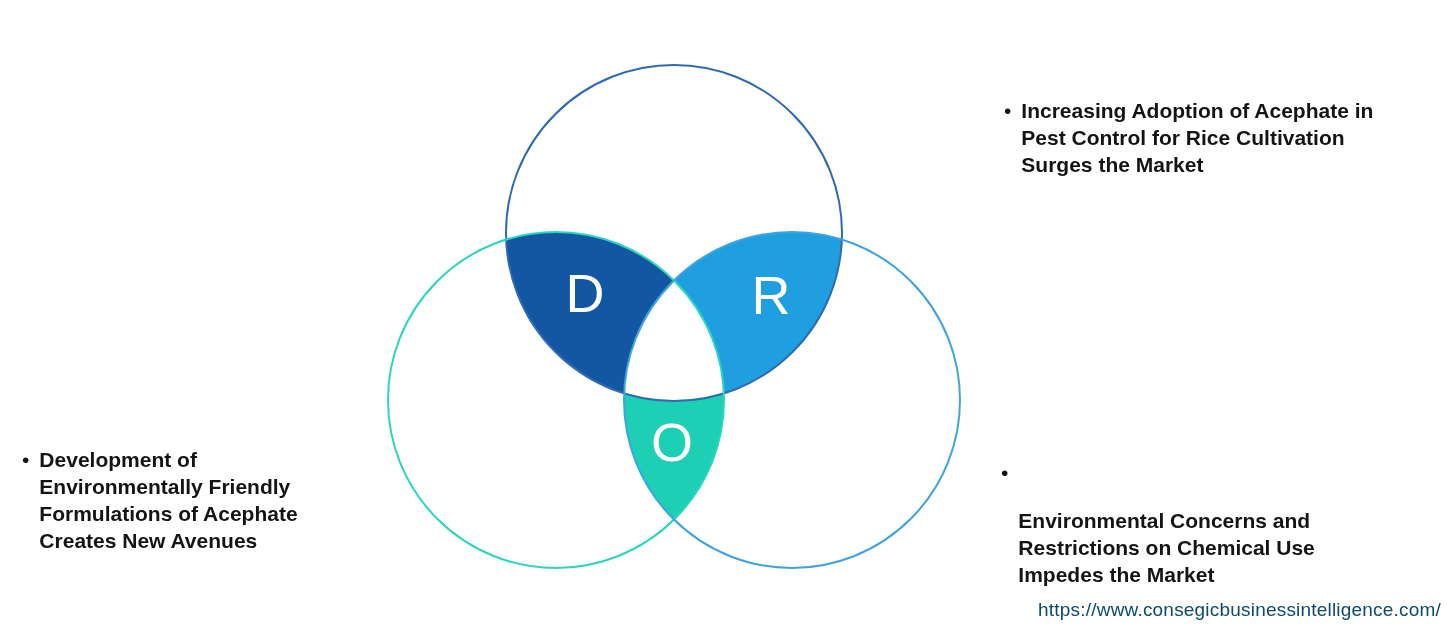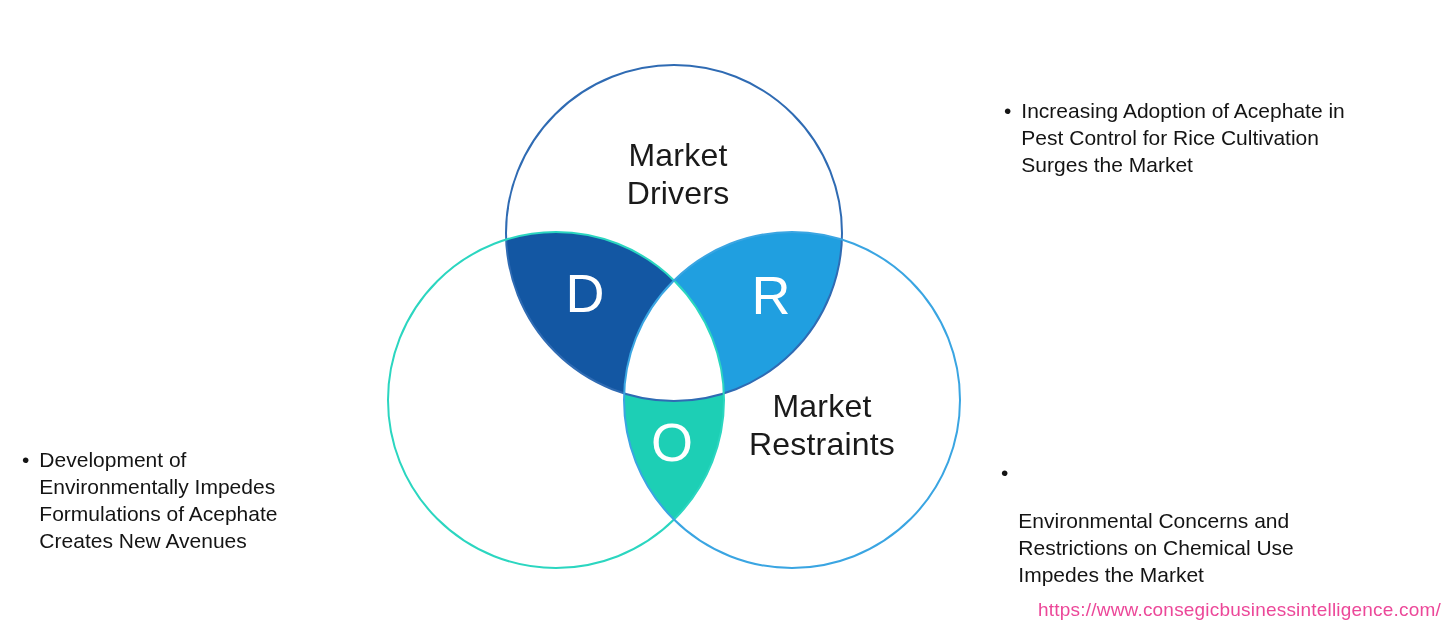--- a/index.html
+++ b/index.html
@@ -13,31 +13,31 @@
   
   .circle-label{position:absolute;text-align:center;color:#1a1a1a;
     font-size:32px;line-height:38px;font-weight:400;letter-spacing:.2px;}
   .label-drivers{left:578px;top:136px;width:200px;}
   .label-opportunity{left:383px;top:403px;width:240px;}
   .label-restraints{left:722px;top:387px;width:200px;}
 
   
   .note{position:absolute;display:flex;align-items:flex-start;color:#141414;}
   .note .bullet{font-size:21px;line-height:27px;margin-right:10px;color:#141414;}
-  .note .note-text{font-size:21px;line-height:27px;font-weight:400;}
+  .note .note-text{font-size:21px;line-height:27px;font-weight:700;}
   .note-drivers{left:1004px;top:97px;}
   .note-drivers .note-text{width:360px;}
   .note-opportunity{left:22px;top:446px;}
   .note-opportunity .note-text{width:280px;}
   .note-restraints{left:1001px;top:459px;}
   .note-restraints .note-text{width:320px;margin-top:48px;}
 
   
   .footer-url{position:absolute;right:12px;top:598px;font-size:19px;
-    line-height:24px;color:#ec4899;letter-spacing:.2px;}
+    line-height:24px;color:#0c4a6e;letter-spacing:.2px;}
 </style>
 </head>
 <body>
 
 <div class="canvas">
 
   <svg class="venn" viewBox="0 0 620 530">
     <defs>
       <clipPath id="clipTop">
           <circle cx="314" cy="183" r="168"></circle>
@@ -65,31 +65,29 @@
 
     <circle cx="314" cy="183" r="168" fill="none" stroke-width="2" stroke="#2F6BB3"></circle>
     <circle cx="196" cy="350" r="168" fill="none" stroke-width="2" stroke="#2BD6C0"></circle>
     <circle cx="432" cy="350" r="168" fill="none" stroke-width="2" stroke="#3AA5E2"></circle>
 
     <text class="venn-letter" x="225" y="243" text-anchor="middle" dominant-baseline="central">D</text>
     <text class="venn-letter" x="411" y="245" text-anchor="middle" dominant-baseline="central">R</text>
     <text class="venn-letter" x="312" y="392" text-anchor="middle" dominant-baseline="central">O</text>
   </svg>
 
-  <div class="circle-label label-drivers">Market Drivers</div>
-  <div class="circle-label label-restraints">Market Restraints</div>
 
   <div class="note note-drivers">
     <span class="bullet">•</span>
     <div class="note-text">Increasing Adoption of Acephate in Pest Control for Rice Cultivation Surges the Market</div>
   </div>
 
   <div class="note note-opportunity">
     <span class="bullet">•</span>
-    <div class="note-text">Development of Environmentally Impedes Formulations of Acephate Creates New Avenues</div>
+    <div class="note-text">Development of Environmentally Friendly Formulations of Acephate Creates New Avenues</div>
   </div>
 
   <div class="note note-restraints">
     <span class="bullet">•</span>
     <div class="note-text">Environmental Concerns and Restrictions on Chemical Use Impedes the Market</div>
   </div>
 
   <div class="footer-url">https://www.consegicbusinessintelligence.com/</div>
 
 </div>

